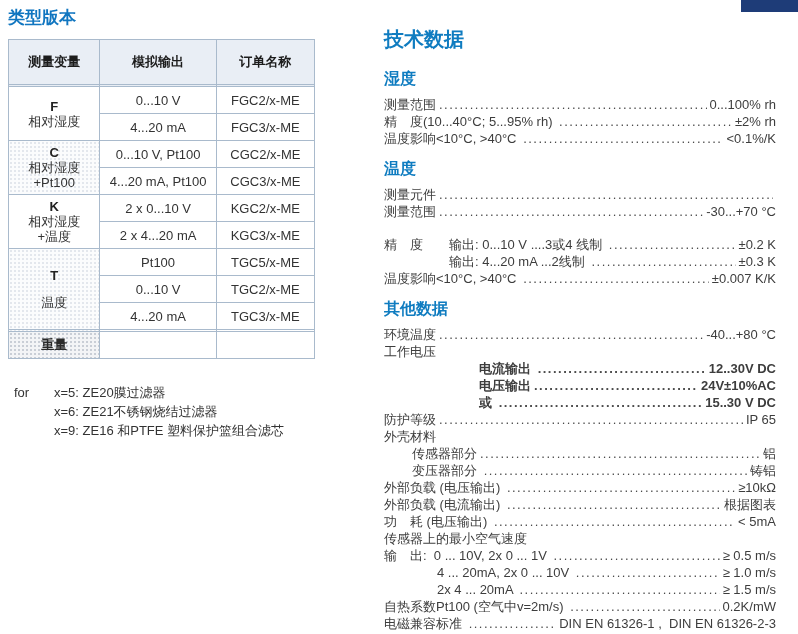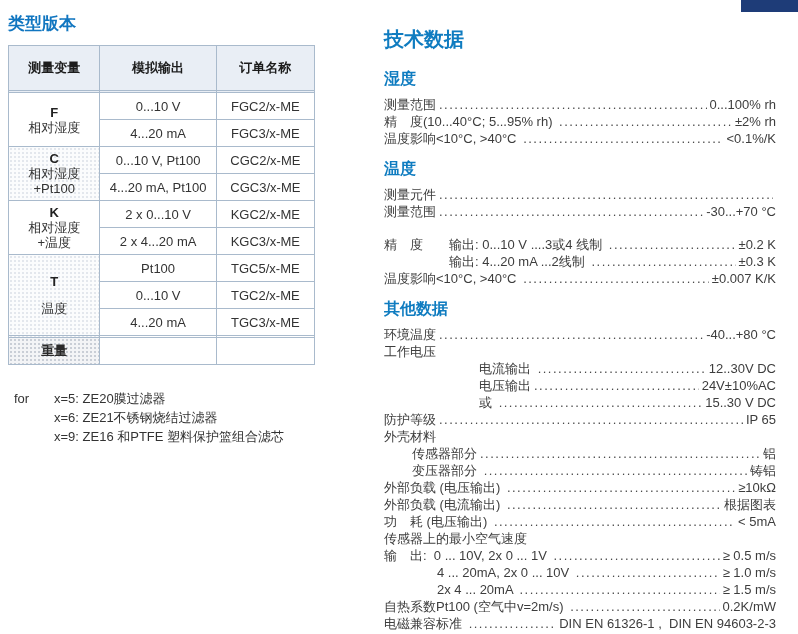--- a/index.html
+++ b/index.html
@@ -4,21 +4,21 @@
 <style>
   html,body{margin:0;padding:0;}
   body{
     width:798px;height:634px;position:relative;background:#ffffff;
     font-family:"Liberation Sans","DejaVu Sans",sans-serif;
     color:#3c3c3c;overflow:hidden;
   }
   .corner-bar{position:absolute;top:0;right:0;width:57px;height:12px;background:#1e3c78;}
 
   
-  .left-col{position:absolute;left:8px;top:12px;width:366px;}
+  .left-col{position:absolute;left:8px;top:6px;width:366px;}
   .left-title{font-size:17px;font-weight:bold;color:#1176c0;margin:0 0 10px 0;}
   table.type-table{border-collapse:separate;border-spacing:0;width:307px;font-size:13px;color:#333;
     border-top:1px solid #a9bacc;border-left:1px solid #a9bacc;}
   table.type-table th,table.type-table td{
     border-right:1px solid #a9bacc;border-bottom:1px solid #a9bacc;
     text-align:center;vertical-align:middle;padding:3px 2px;background:#fff;}
   table.type-table th{background:#e9eef5;font-weight:bold;color:#1c1c1c;height:38px;
     border-bottom:3px double #a9bacc;}
   table.type-table td.val-cell{height:20px;}
   td.var-cell .code{font-weight:bold;color:#222;}
@@ -43,21 +43,21 @@
   .right-col{position:absolute;left:384px;top:26px;width:392px;}
   .tech-title{font-size:20px;font-weight:bold;color:#0f7cc0;margin:0 0 16px 0;}
   .sec-head{font-size:16px;font-weight:bold;color:#0f7cc0;margin:12px 0 6px 0;}
   .sec-head.first{margin-top:0;}
   .line{display:flex;align-items:baseline;font-size:13px;line-height:17px;color:#3d3d3d;}
   .lbl{white-space:pre;}
   .leader{flex:1 1 auto;overflow:hidden;white-space:nowrap;letter-spacing:1.5px;
     color:#4a4a4a;margin:0 3px;min-width:8px;}
   .val{white-space:pre;}
   .indent-sm{padding-left:28px;justify-content:flex-end;}
-  .indent-lg{padding-left:95px;}
+  .indent-lg{padding-left:95px;font-weight:bold;}
   .indent-mid{padding-left:65px;}
   .indent-out{padding-left:53px;}
   .gap-top{margin-top:16px;}
 </style>
 </head>
 <body>
 
 <div class="corner-bar"></div>
 
 <div class="left-col">
@@ -274,15 +274,15 @@
     <span class="val">≥ 1.5 m/s</span>
   </div>
   <div class="line">
     <span class="lbl">自热系数Pt100 (空气中v=2m/s) </span>
     <span class="leader">........................................................................................................................................................................................................</span>
     <span class="val">0.2K/mW</span>
   </div>
   <div class="line">
     <span class="lbl">电磁兼容标准 </span>
     <span class="leader">........................................................................................................................................................................................................</span>
-    <span class="val">DIN EN 61326-1 ,  DIN EN 94603-2-3</span>
+    <span class="val">DIN EN 61326-1 ,  DIN EN 61326-2-3</span>
   </div>
 </div>
 
 </body></html>

